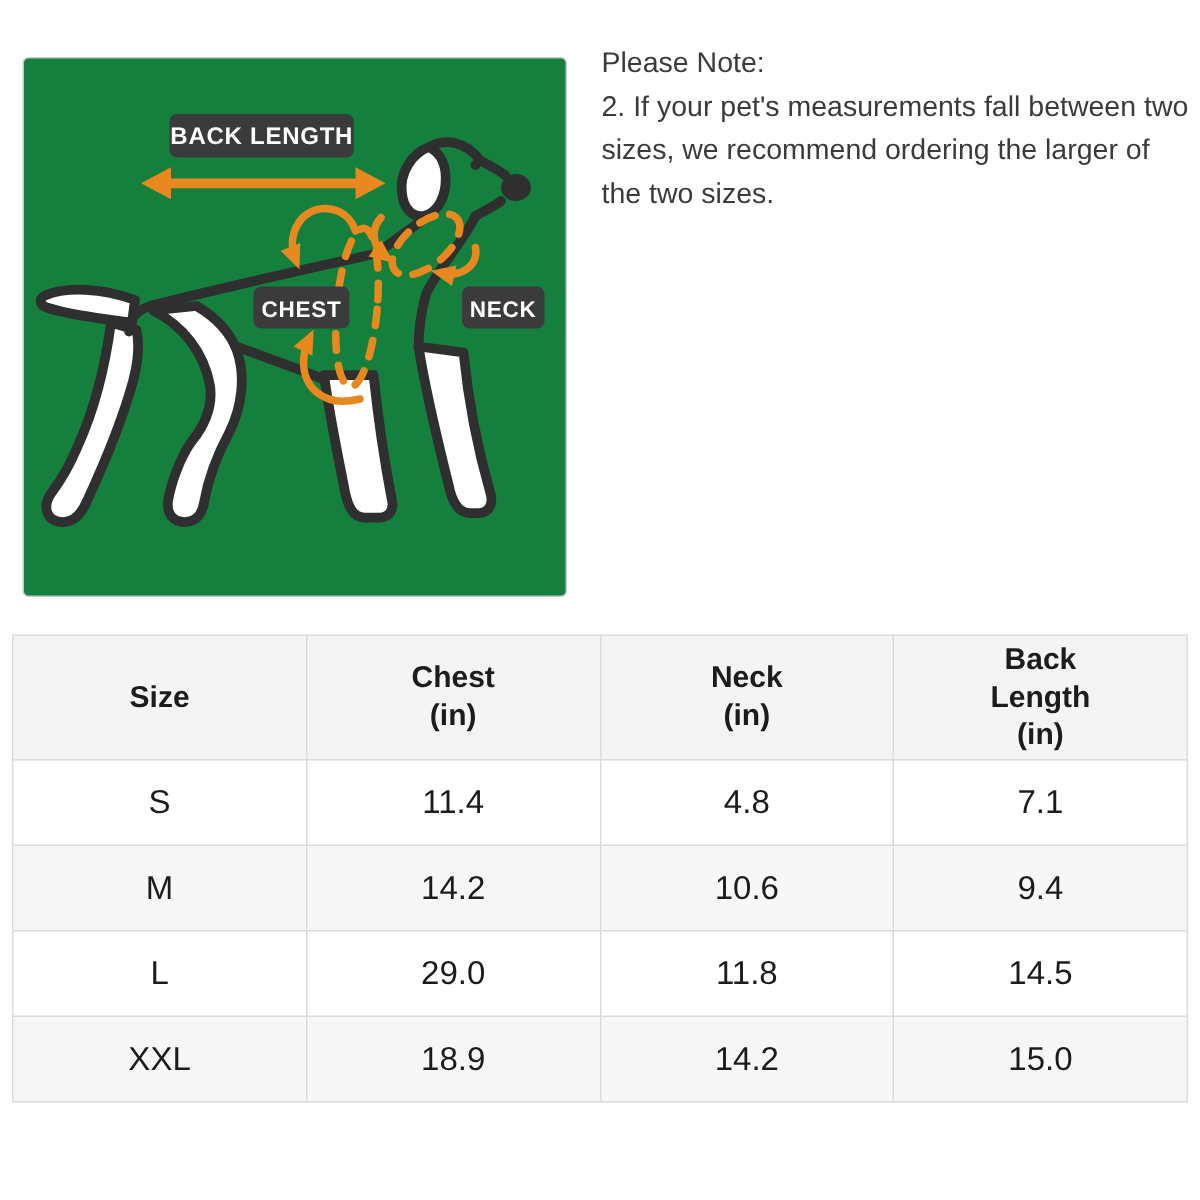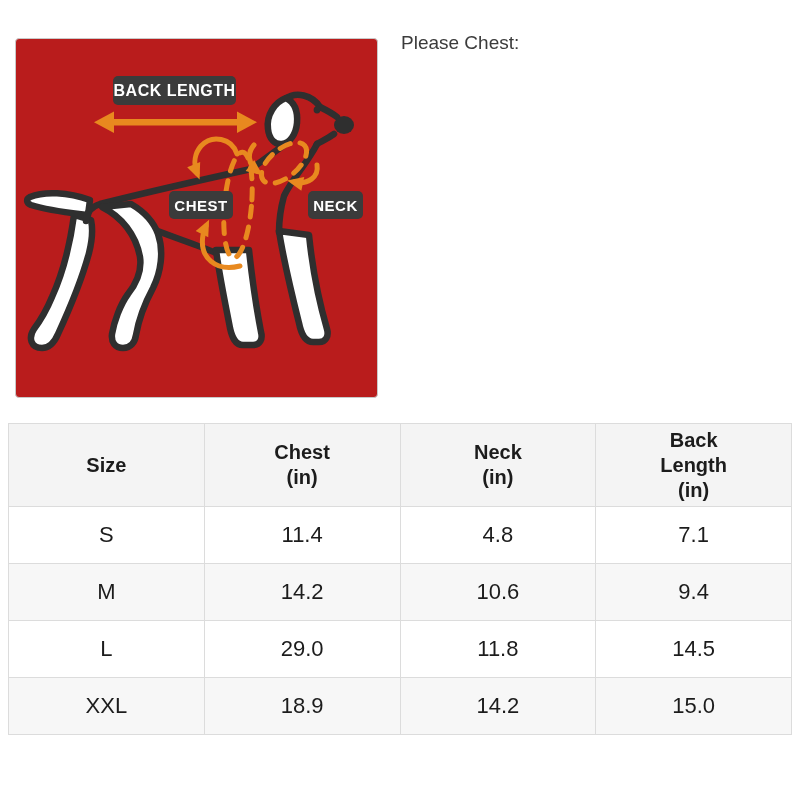--- a/index.html
+++ b/index.html
@@ -5,21 +5,21 @@
   html,body { margin:0; padding:0; background:#ffffff; }
   body {
     width:800px; height:800px; position:relative; overflow:hidden;
     font-family:"Liberation Sans", sans-serif;
     -webkit-font-smoothing:antialiased;
   }
 
   
   .diagram-box {
     position:absolute; left:15px; top:38px; width:363px; height:360px;
-    border:1px solid #c9c9c9; border-radius:4px; background:#b91c1c;
+    border:1px solid #c9c9c9; border-radius:4px; background:#15803d;
     box-sizing:border-box;
   }
   .diagram-box svg { width:100%; height:100%; display:block; }
 
   .dk { fill:none; stroke:#2f2f2f; stroke-width:6.5; stroke-linecap:round; stroke-linejoin:round; }
   .df { fill:#ffffff; stroke:#2f2f2f; stroke-width:6.5; stroke-linecap:round; stroke-linejoin:round; }
   .solid { fill:#2f2f2f; stroke:none; }
   .or { fill:none; stroke:#e8891f; stroke-width:5; stroke-linecap:round; }
   .dash { stroke-dasharray:11 10; }
   .lblbox { fill:#3b3b3b; }
@@ -119,21 +119,22 @@
       <text class="lbltxt" x="185" y="172" font-size="15">CHEST</text>
     </g>
     <g>
       <rect class="lblbox" x="292" y="152" width="55" height="28" rx="5"></rect>
       <text class="lbltxt" x="319.5" y="172" font-size="15">NECK</text>
     </g>
   </svg>
 </div>
 
 <div class="notes">
-  <p>Please Chest:</p>
+  <p>Please Note:</p>
+  <p>2. If your pet's measurements fall between two sizes, we recommend ordering the larger of the two sizes.</p>
 </div>
 
 <table class="size-table">
   <thead>
     <tr>
       <th>Size</th>
       <th>Chest
 (in)</th>
       <th>Neck
 (in)</th>

